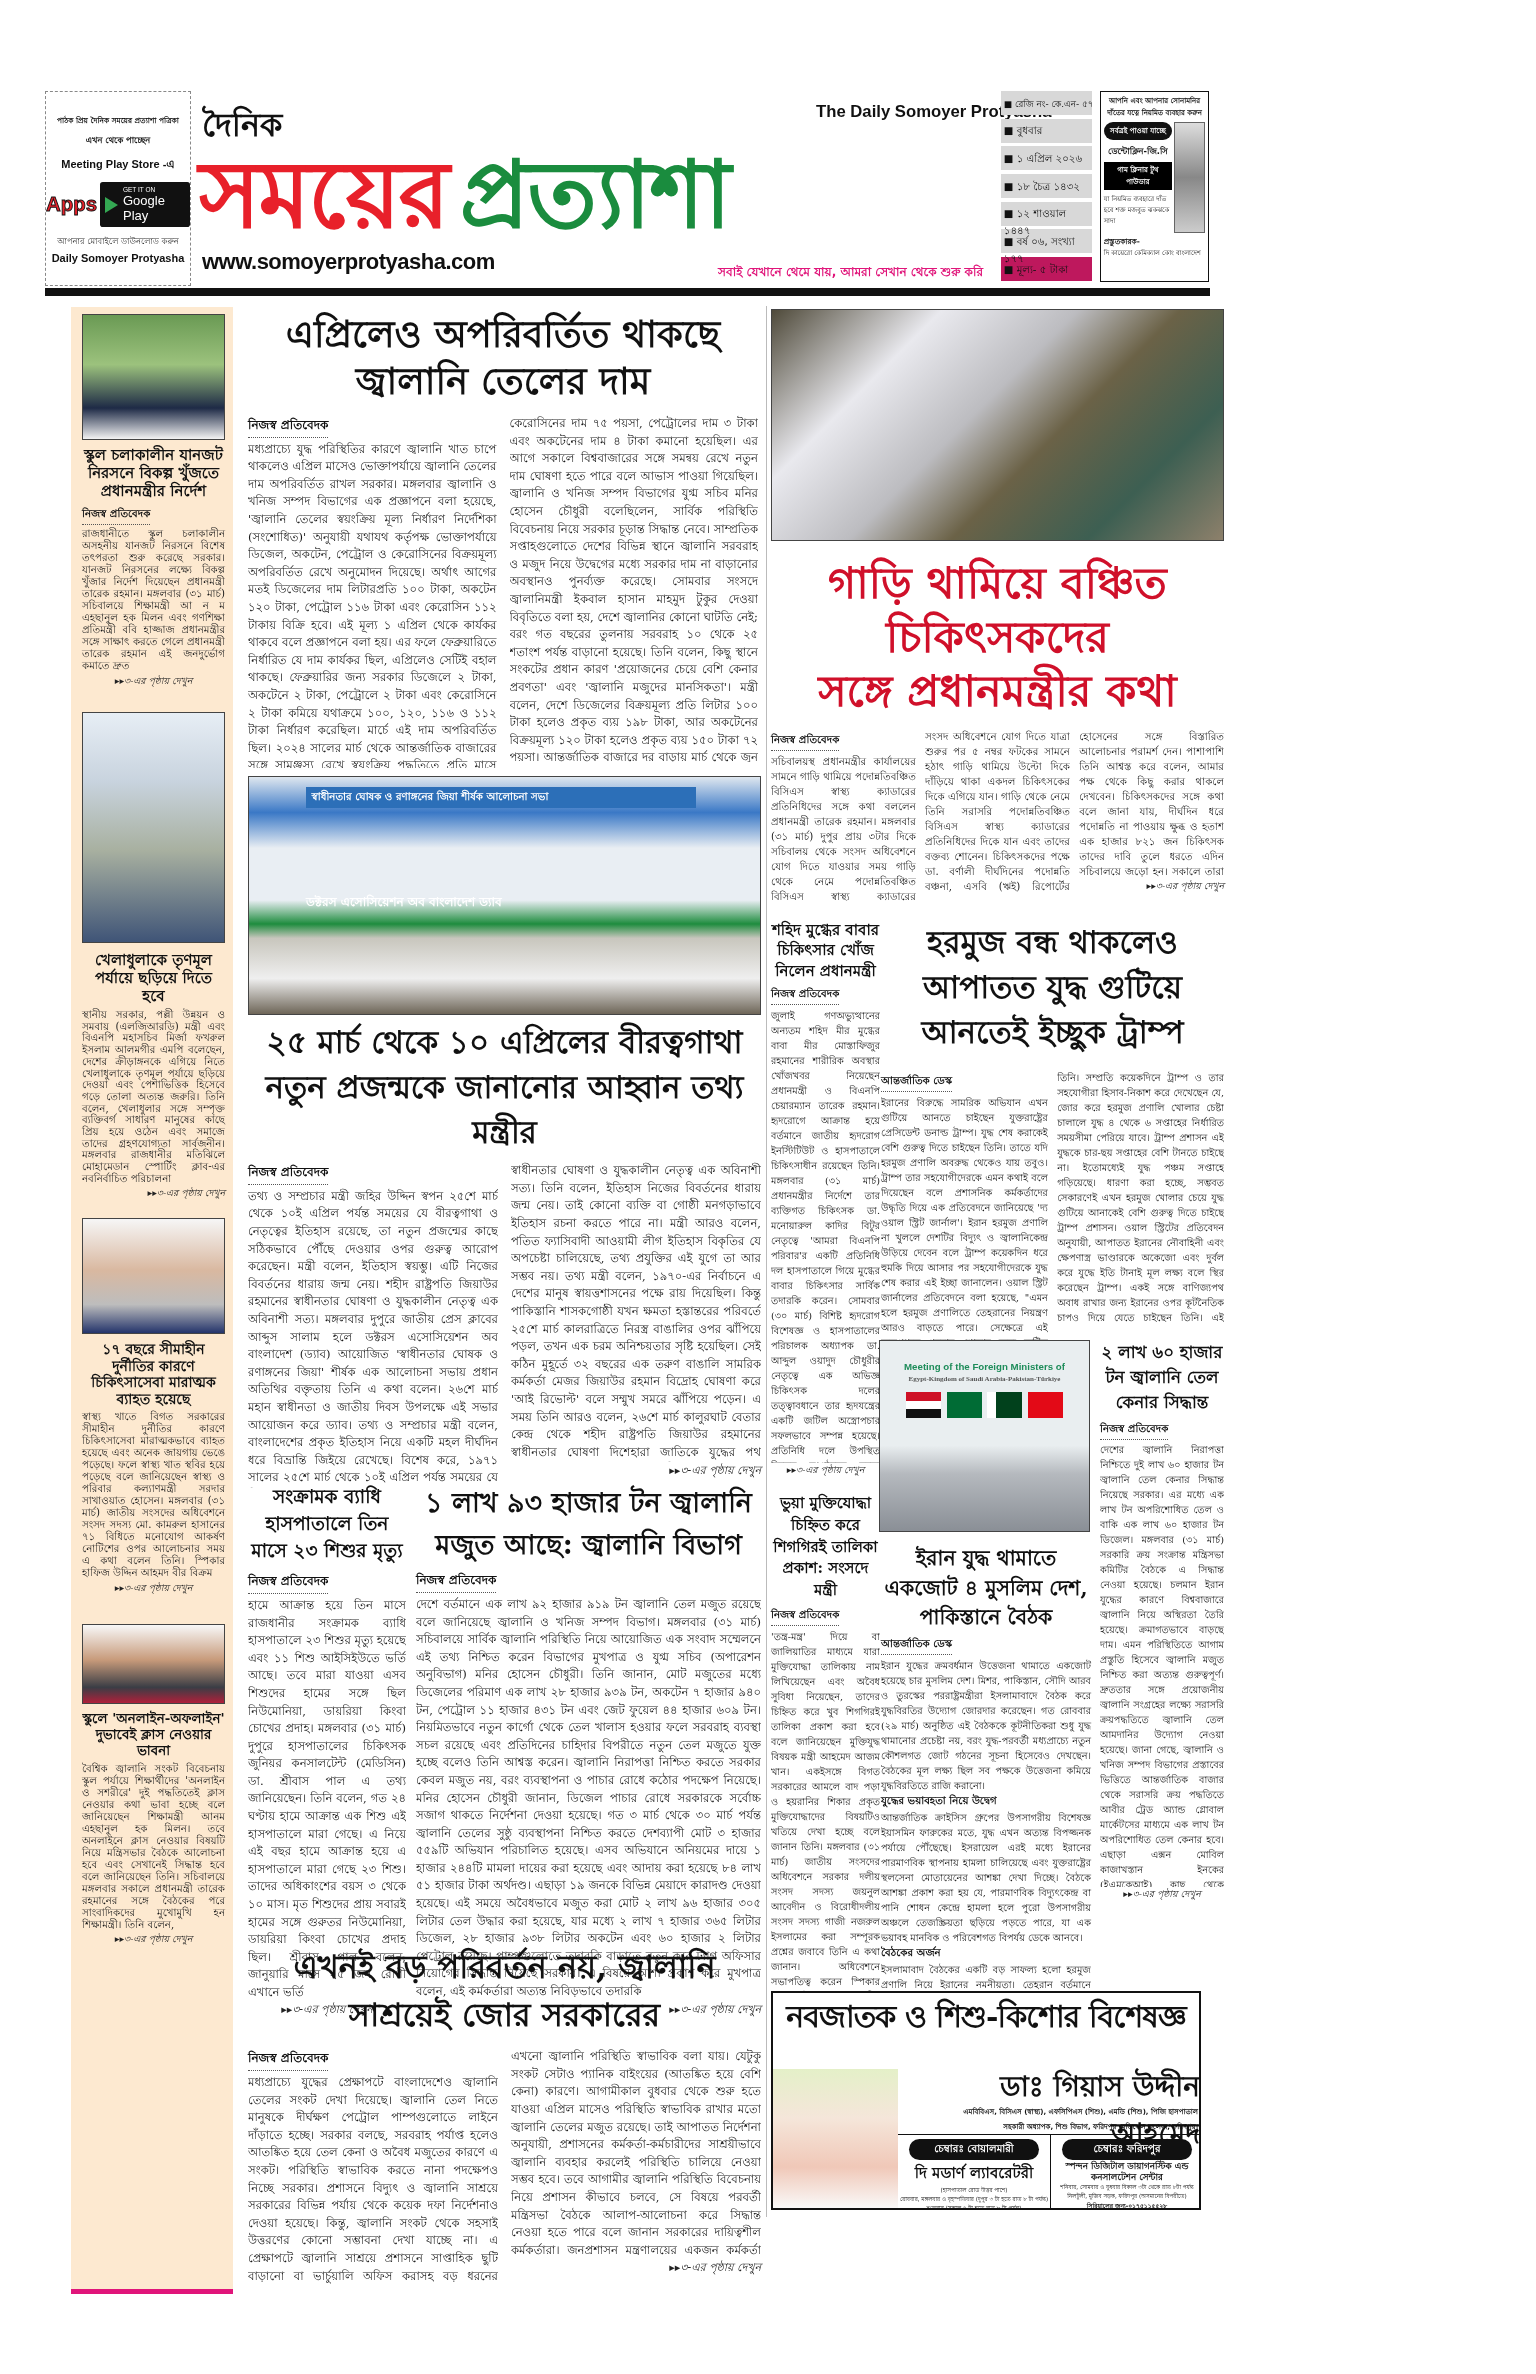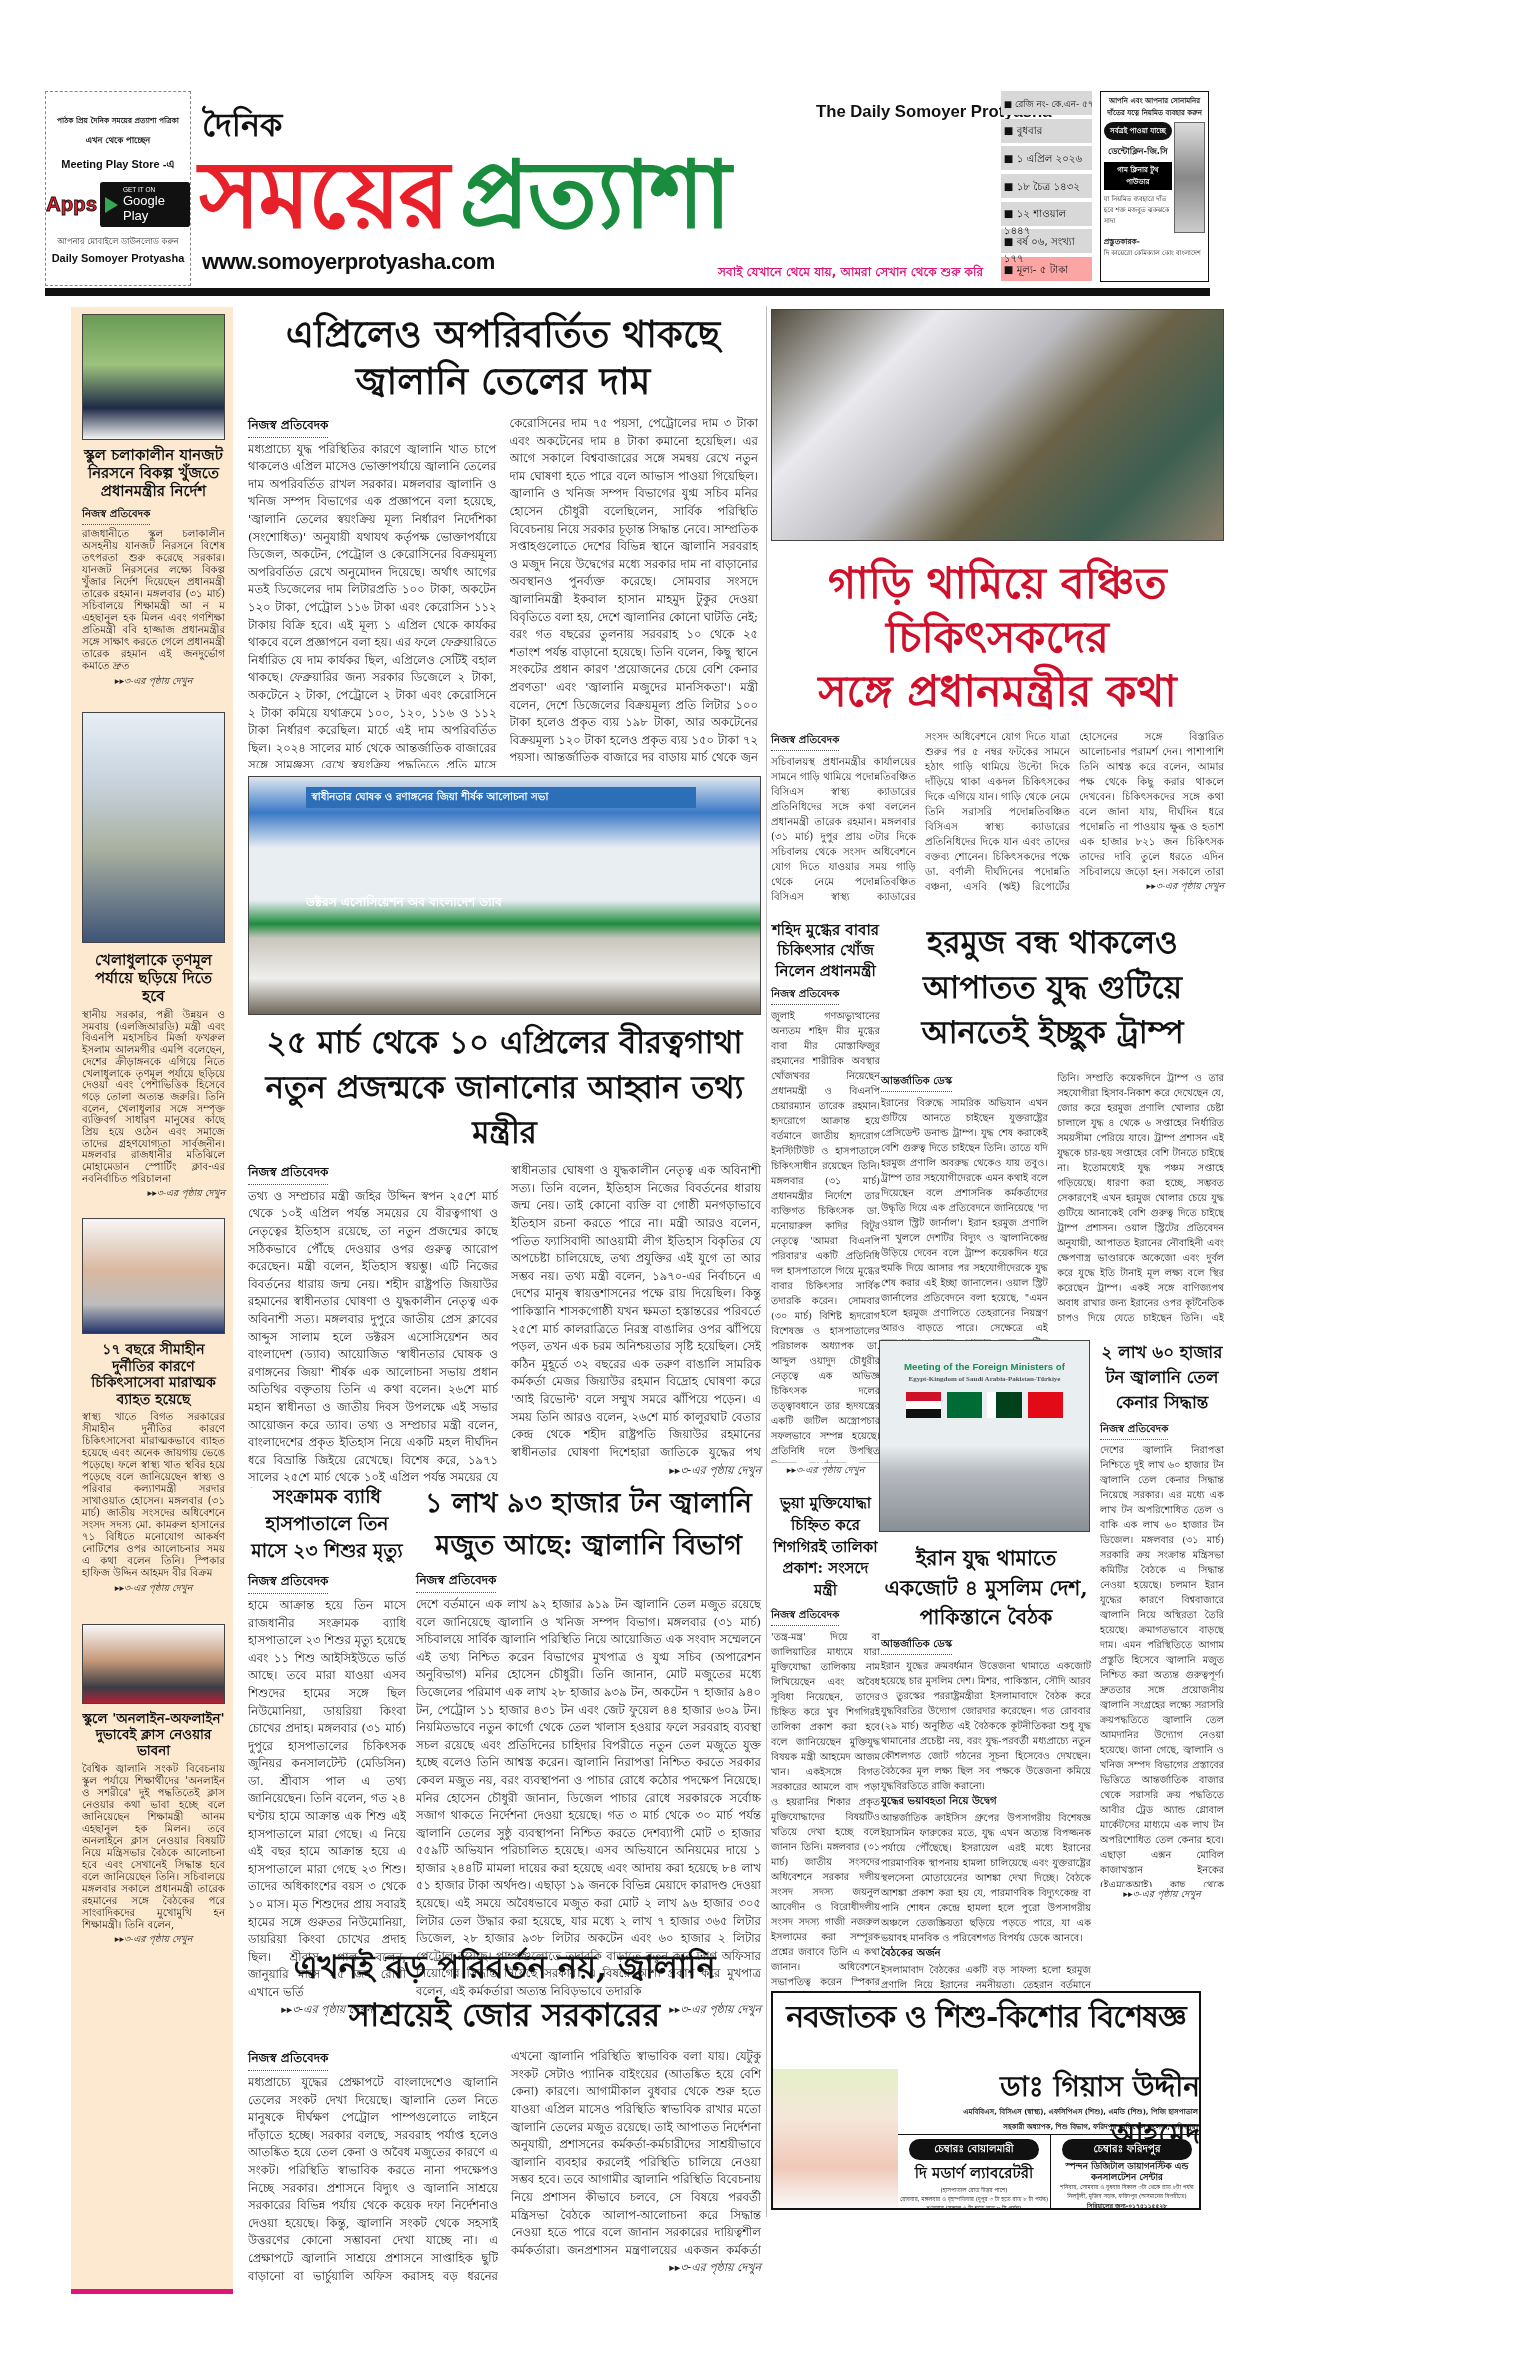--- a/index.html
+++ b/index.html
@@ -45,21 +45,21 @@
   <div class="abs" style="left:202px;top:249px;font-size:22px;font-weight:bold;font-family:'Liberation Sans',sans-serif;letter-spacing:-0.5px;">www.somoyerprotyasha.com</div>
   <div class="abs" style="left:612px;top:263px;width:371px;font-size:12px;font-weight:bold;color:#e0157a;text-align:right;">সবাই যেখানে থেমে যায়, আমরা সেখান থেকে শুরু করি</div>
 
   <div class="abs" style="left:1001px;top:91px;width:91px;">
     <div style="height:24px;margin-bottom:3.7px;background:#d8d8d8;font-size:8.8px;padding:5.6px 2.8px;white-space:nowrap;overflow:hidden;">■ <span>রেজি নং- কে.এন- ৫৭০</span></div>
     <div style="height:24px;margin-bottom:3.7px;background:#d8d8d8;font-size:10.2px;padding:4.6px 2.8px;">■ <span>বুধবার</span></div>
     <div style="height:24px;margin-bottom:3.7px;background:#d8d8d8;font-size:10.2px;padding:4.6px 2.8px;">■ <span>১ এপ্রিল ২০২৬</span></div>
     <div style="height:24px;margin-bottom:3.7px;background:#d8d8d8;font-size:10.2px;padding:4.6px 2.8px;">■ <span>১৮ চৈত্র ১৪৩২</span></div>
     <div style="height:24px;margin-bottom:3.7px;background:#d8d8d8;font-size:10.2px;padding:4.6px 2.8px;">■ <span>১২ শাওয়াল ১৪৪৭</span></div>
     <div style="height:24px;margin-bottom:3.7px;background:#d8d8d8;font-size:10.2px;padding:4.6px 2.8px;">■ <span>বর্ষ ০৬, সংখ্যা ১৭৭</span></div>
-    <div style="height:24px;background:#fca5a5;font-size:10.2px;padding:4.6px 2.8px;">■ <span>মূল্য- ৫ টাকা</span></div>
+    <div style="height:24px;background:#be185d;font-size:10.2px;padding:4.6px 2.8px;">■ <span>মূল্য- ৫ টাকা</span></div>
   </div>
 
   <div class="abs" style="left:1100px;top:91px;width:109px;height:191px;border:1.9px solid #111;font-size:7.4px;padding:2.8px;text-align:center;overflow:hidden;">
     <div style="font-weight:bold;font-size:7px;">আপনি এবং আপনার সোনামনির দাঁতের যত্নে নিয়মিত ব্যবহার করুন</div>
     <div style="display:flex;margin-top:3.7px;">
       <div style="width:70px;">
         <div style="background:#111;color:#fff;border-radius:9.3px;font-size:7px;padding:2.8px 1.9px;font-weight:bold;">সর্বত্রই পাওয়া যাচ্ছে</div>
         <div style="font-weight:bold;font-size:8.3px;margin-top:4.6px;">ডেন্টোক্লিন-জি.সি</div>
         <div style="background:#000000;color:#fff;font-size:7px;padding:1.9px;margin-top:3.7px;font-weight:bold;">গাম ক্লিনার টুথ পাউডার</div>
         <div style="font-size:6.5px;margin-top:3.7px;text-align:left;">যা নিয়মিত ব্যবহারে দাঁত হবে শক্ত মজবুত ঝকঝকে সাদা</div>

